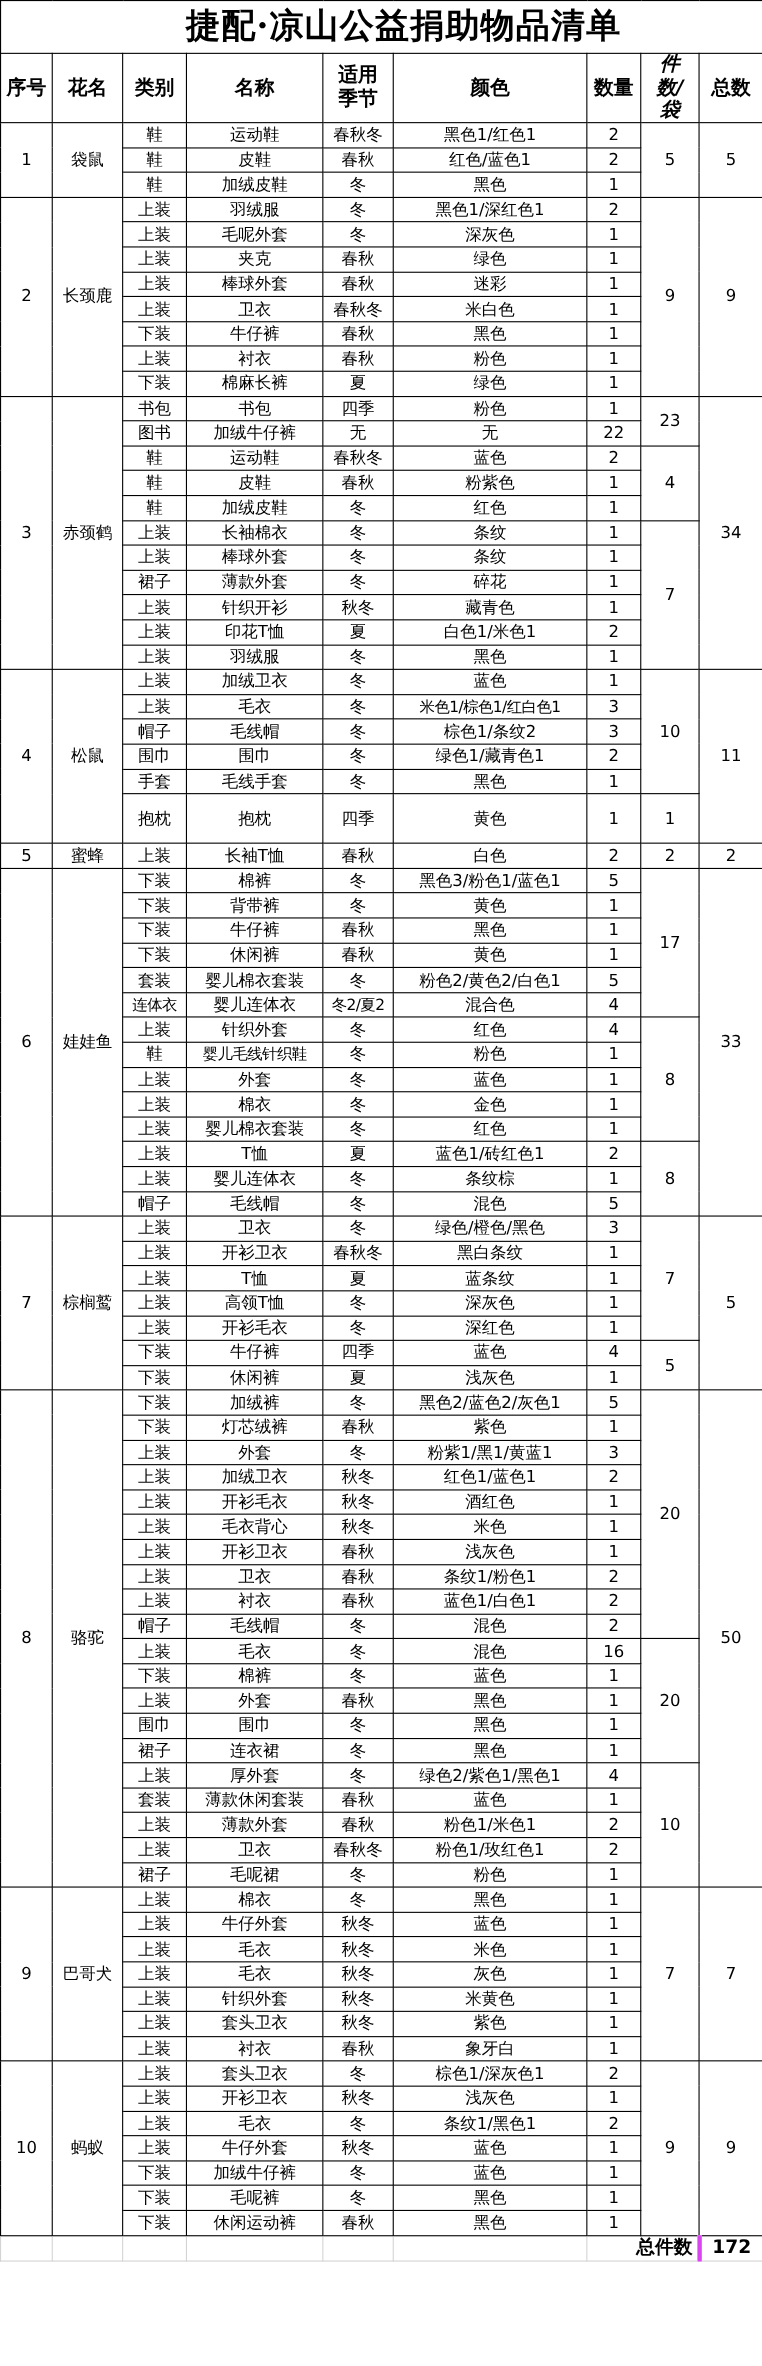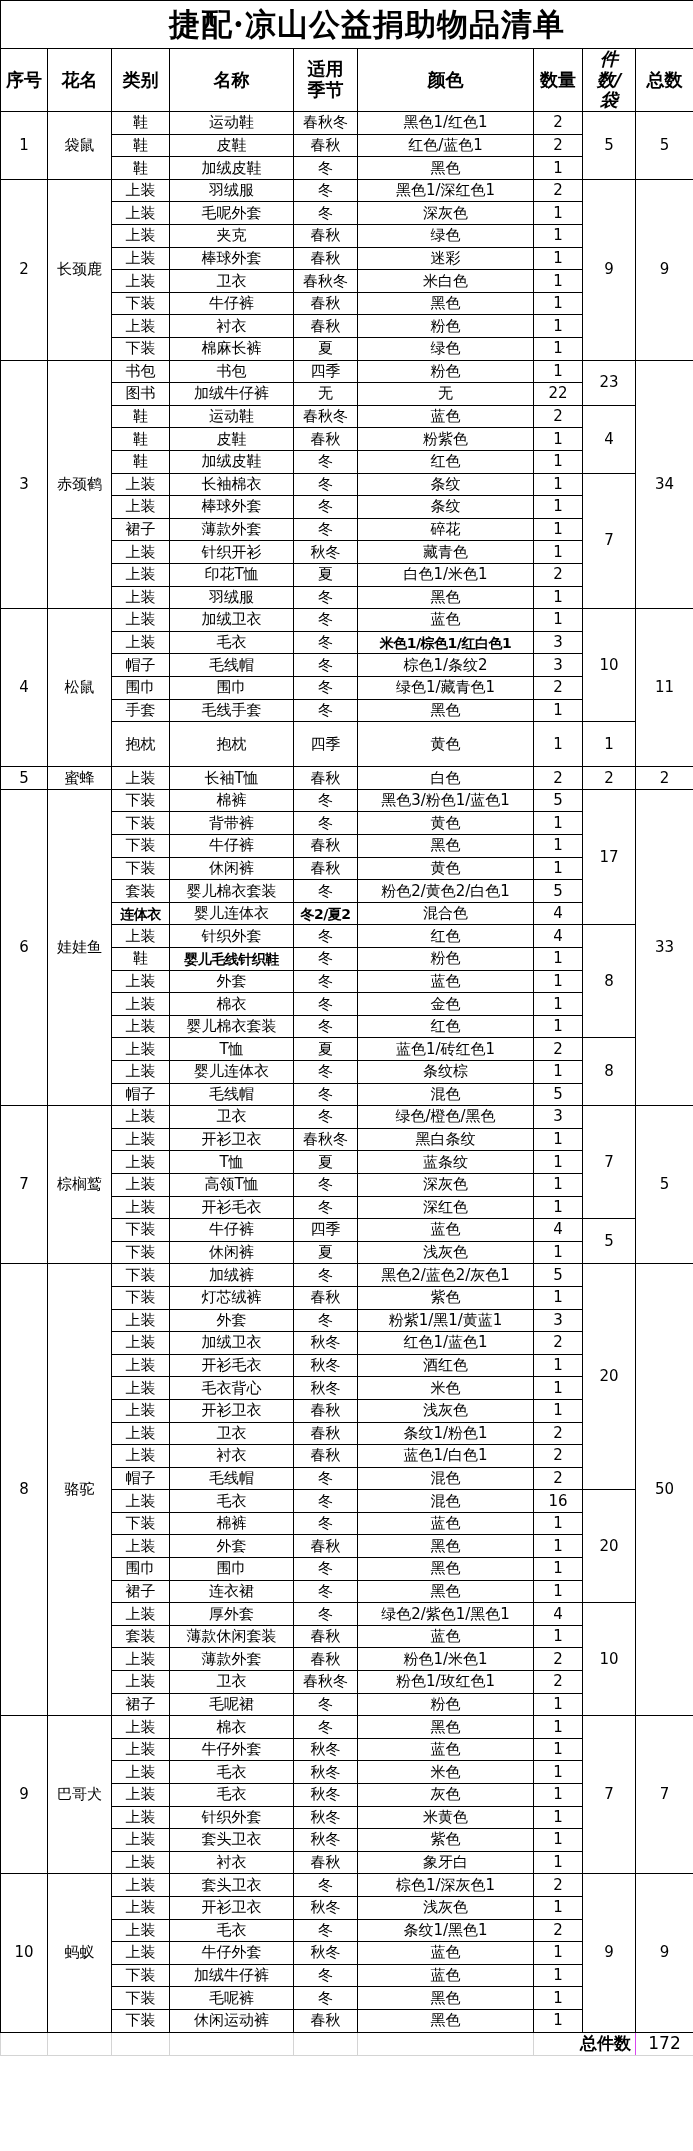--- a/index.html
+++ b/index.html
@@ -3,24 +3,24 @@
 <meta charset="utf-8">
 <style>
   html, body { margin: 0; padding: 0; background: #ffffff; }
   body { width: 693px; height: 2151px; overflow: hidden; font-family: "DejaVu Sans", sans-serif; color: #000; }
   table { border-collapse: collapse; table-layout: fixed; width: 693px; }
   td, th { border: 1px solid #000; text-align: center; vertical-align: middle; padding: 0; font-size: 15px; line-height: 1; white-space: nowrap; overflow: hidden; font-weight: normal; }
   .title-row td { height: 47px; font-size: 31px; font-family: "DejaVu Serif", serif; font-weight: bold; letter-spacing: 1px; padding-left: 40px; }
   .head-row th { height: 40px; font-size: 18px; font-weight: bold; line-height: 1.15; }
   .data-row td { height: 21.6px; }
   .tall td.tallcell { height: 44.2px; }
-  .narrow { font-size: 14px; letter-spacing: -0.5px; font-weight: bold; }
+  .narrow { font-size: 14px; letter-spacing: -0.5px; }
   .total-row td { border: 1px solid #d4d4d4; border-top: 1px solid #000; height: 22px; }
-  .total-row td.total-label { font-weight: bold; font-size: 17px; text-align: right; padding-right: 4px; border-right: 1px solid #d946ef; }
-  .total-row td.total-value { font-weight: normal; font-size: 17px; }
+  .total-row td.total-label { font-weight: bold; font-size: 17px; text-align: right; padding-right: 4px; border-right: 4px solid #d946ef; }
+  .total-row td.total-value { font-weight: bold; font-size: 17px; }
 </style>
 </head>
 <body>
 
 <table>
   <colgroup>
     <col style="width:47px">
       <col style="width:64px">
       <col style="width:58px">
       <col style="width:124px">

